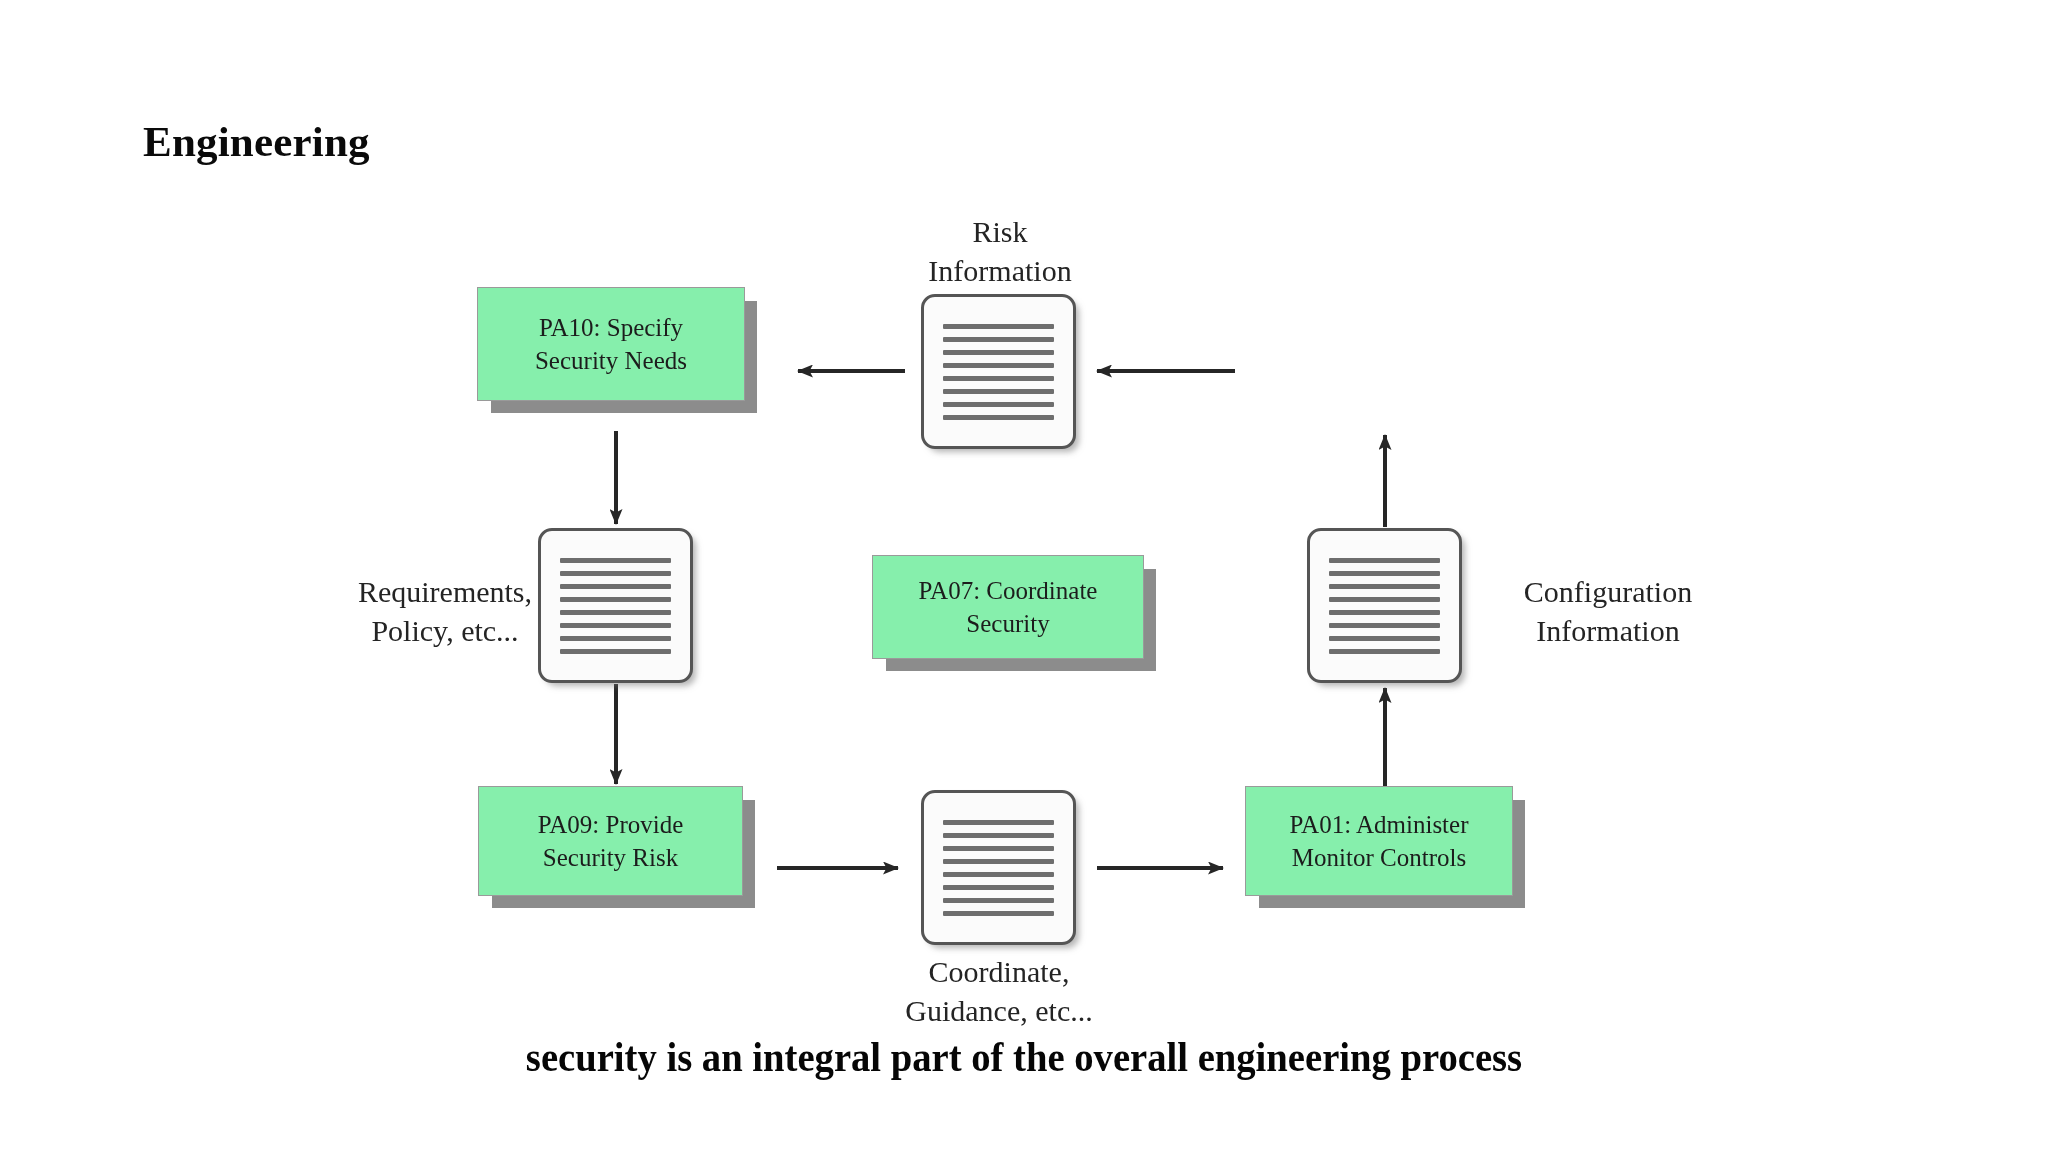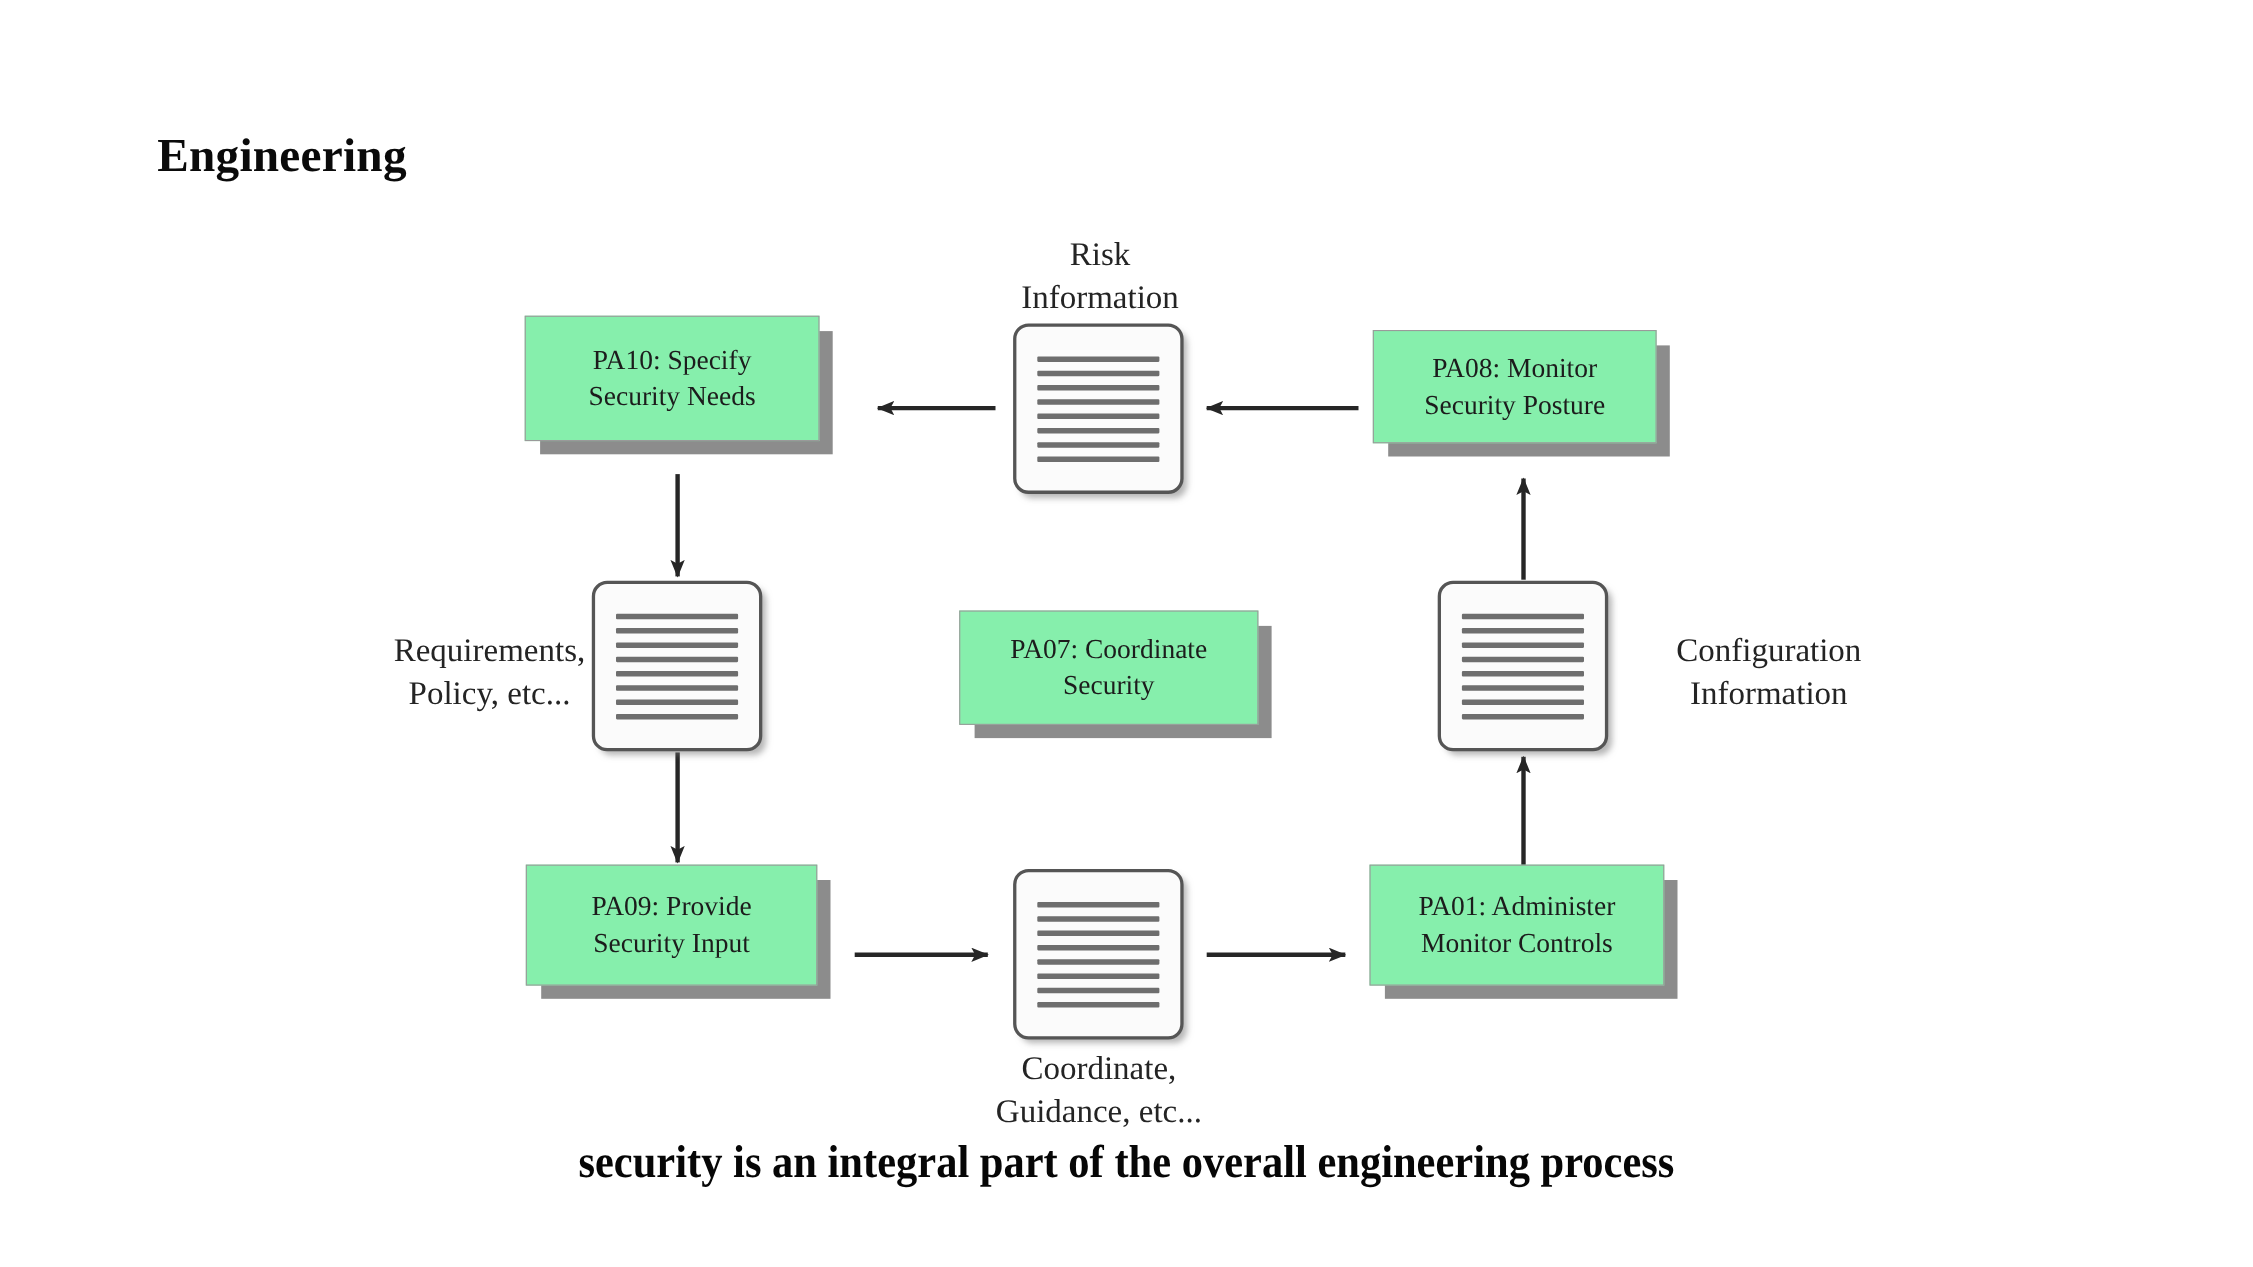--- a/index.html
+++ b/index.html
@@ -160,33 +160,29 @@
     <g>
       <line x1="1385" y1="527" x2="1385" y2="435" stroke="#262626" stroke-width="4" marker-end="url(#ah)"></line>
     </g>
   </svg>
 
   <div class="pa-box" style="left:477px; top:287px; width:268px; height:114px;">
     <span class="pa-label">PA10: Specify
 Security Needs</span>
   </div>
 
-  <div class="pa-box" style="left:1248px; top:300px; width:258px; height:103px;">
-    <span class="pa-label">PA08: Monitor
-Security Posture</span>
-  </div>
 
   <div class="pa-box" style="left:872px; top:555px; width:272px; height:104px;">
     <span class="pa-label">PA07: Coordinate
 Security</span>
   </div>
 
   <div class="pa-box" style="left:478px; top:786px; width:265px; height:110px;">
     <span class="pa-label">PA09: Provide
-Security Input</span>
+Security Risk</span>
   </div>
 
   <div class="pa-box" style="left:1245px; top:786px; width:268px; height:110px;">
     <span class="pa-label">PA01: Administer
 Monitor Controls</span>
   </div>
 
   <div class="doc-caption" style="left:880px; top:212px; width:240px;">Risk
 Information</div>
   <div class="doc-icon" style="left:921px; top:294px; width:155px; height:155px;">

